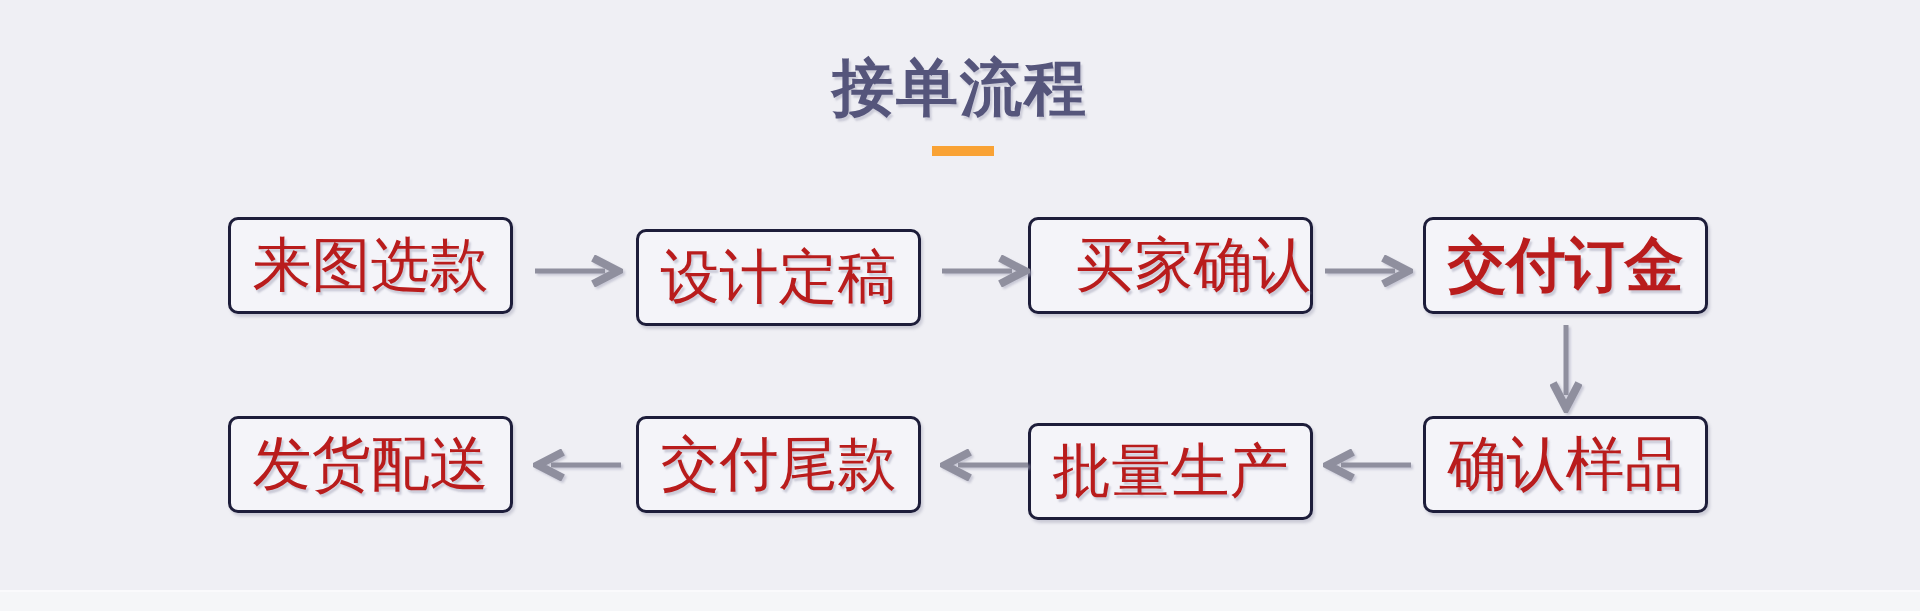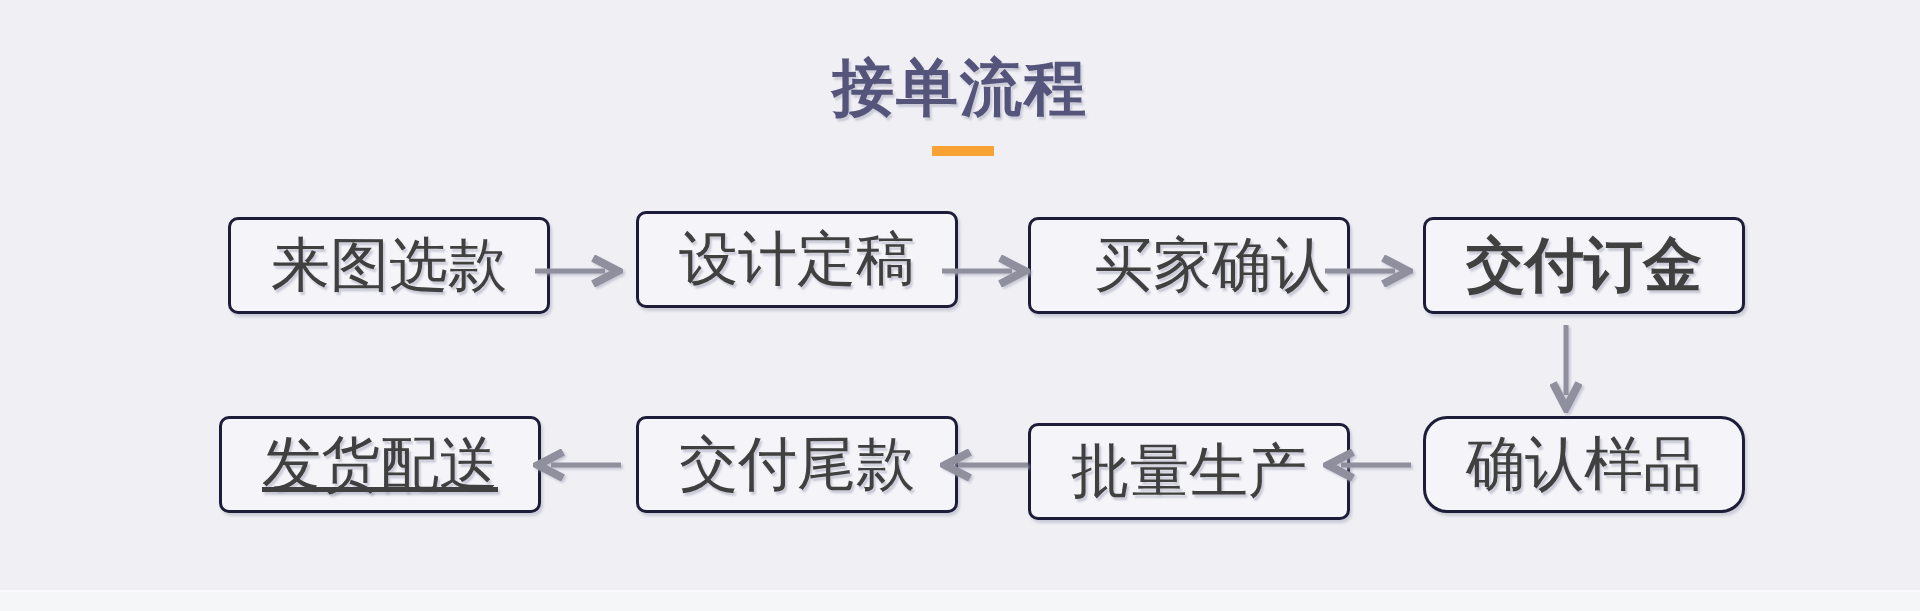--- a/index.html
+++ b/index.html
@@ -37,42 +37,42 @@
     left: 50%;
     width: 62px;
     height: 10px;
     margin-left: -28px;
     background: #f9a234;
   }
 
   
   .flow-box {
     position: absolute;
-    width: 322px;
+    width: 285px;
     height: 97px;
     background: #f4f4f9;
     border: 3px solid #1d1d3a;
     border-radius: 10px;
     box-shadow: 2px 3px 3px rgba(110,110,140,.28);
     display: flex;
     align-items: center;
     justify-content: center;
     font-size: 59px;
-    color: #404040;
+    color: #b91c1c;
     text-shadow: 2px 3px 2px rgba(140,140,165,.4);
     white-space: nowrap;
   }
   .pos-b1 { left: 228px;  top: 217px; }
-  .pos-b2 { left: 636px;  top: 211px; }
+  .pos-b2 { left: 636px;  top: 229px; }
   .pos-b3 { left: 1028px; top: 217px; padding-left: 46px; }
   .pos-b4 { left: 1423px; top: 217px; font-weight: bold; }
-  .pos-b5 { left: 219px;  top: 416px; text-decoration: underline; }
+  .pos-b5 { left: 228px;  top: 416px; }
   .pos-b6 { left: 636px;  top: 416px; font-family: Liberation Serif, serif; }
   .pos-b7 { left: 1028px; top: 416px; margin-top: 7px; }
-  .pos-b8 { left: 1423px; top: 416px; border-radius: 24px; }
+  .pos-b8 { left: 1423px; top: 416px; }
 
   
   .arrow {
     position: absolute;
     filter: drop-shadow(2px 2px 1px rgba(170,170,190,.55));
   }
   .pos-a1 { left: 533px;  top: 255px; }
   .pos-a2 { left: 940px;  top: 255px; }
   .pos-a3 { left: 1323px; top: 255px; }
   .pos-a4 { left: 533px;  top: 449px; }

